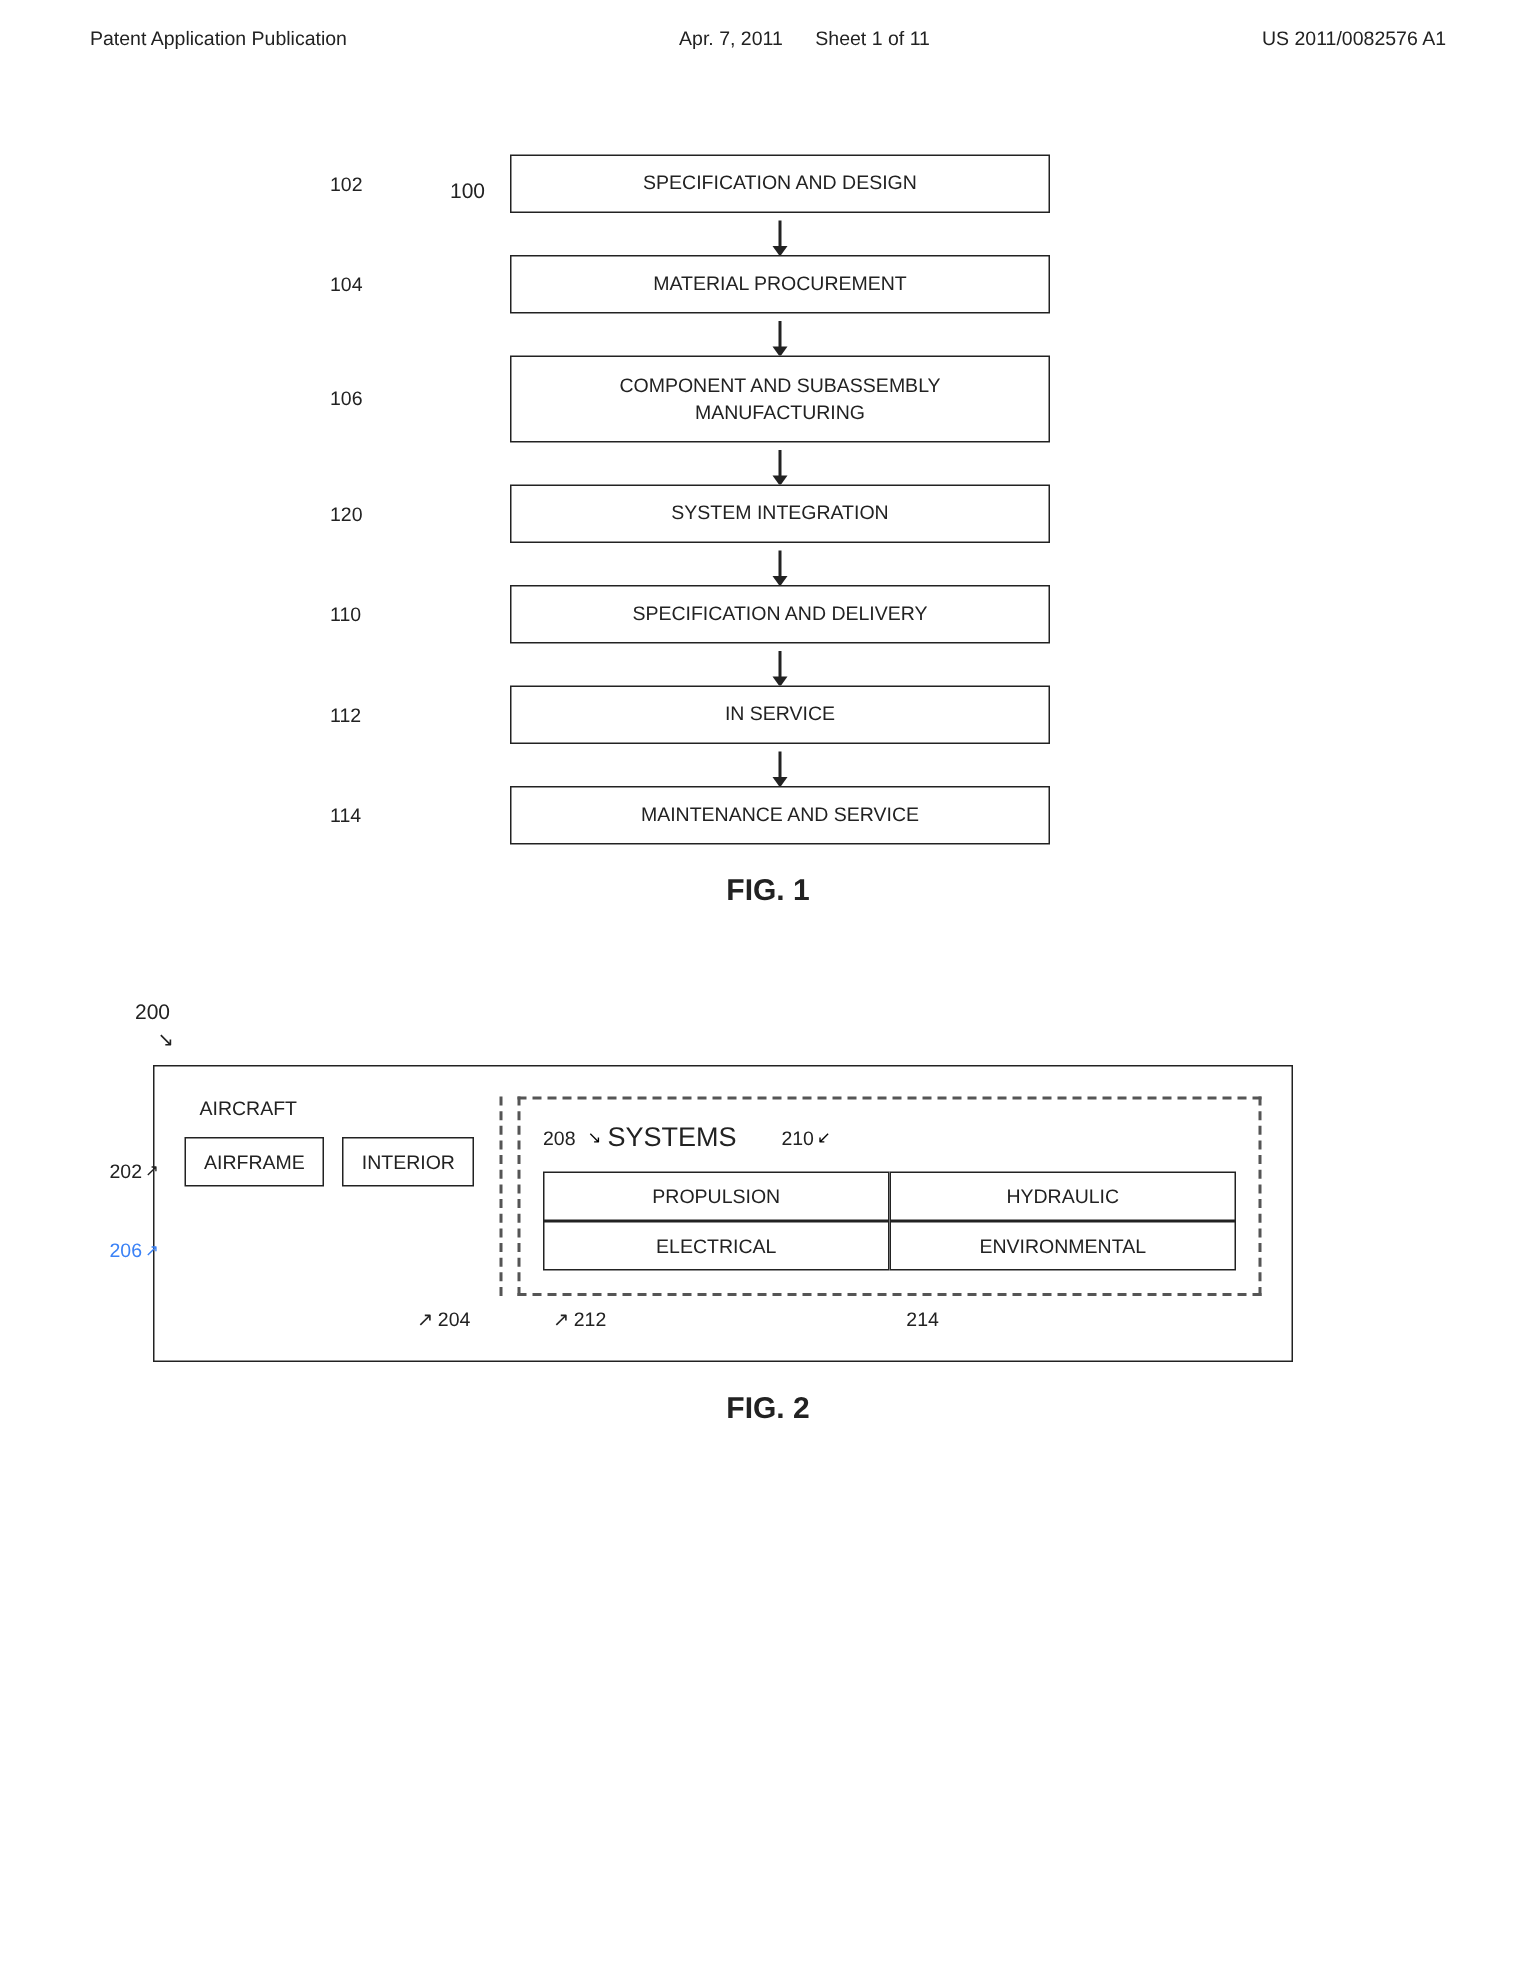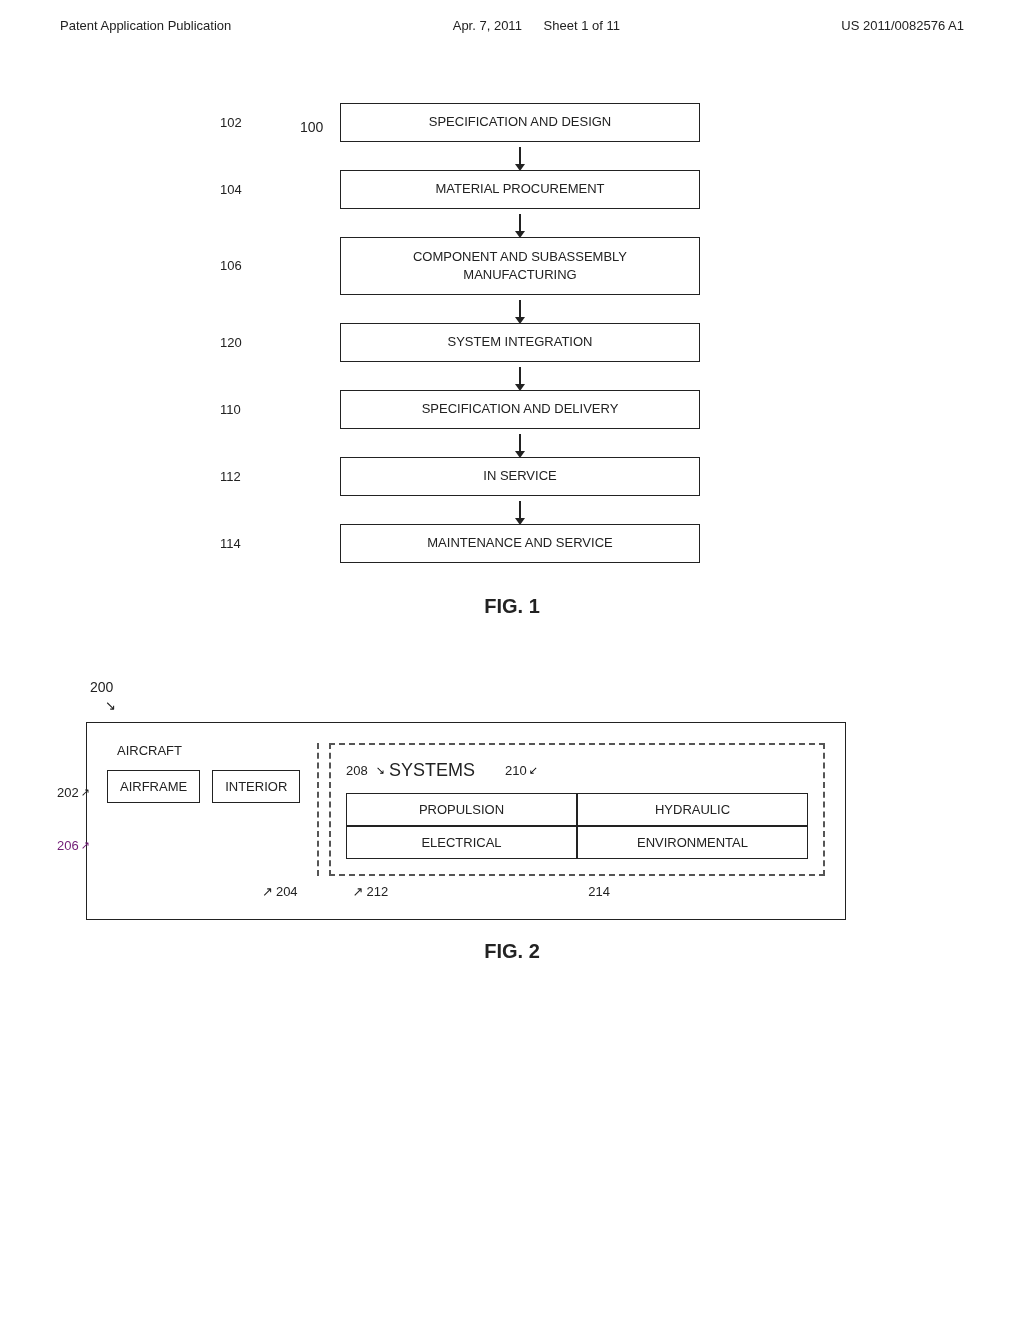--- a/index.html
+++ b/index.html
@@ -114,33 +114,33 @@
       left: -4px;
       border-left: 5px solid transparent;
       border-right: 5px solid transparent;
       border-top: 7px solid #222;
     }
 
     .fig1-caption {
       text-align: center;
       font-size: 20px;
       font-weight: bold;
-      margin-top: 32px;
+      margin-top: 20px;
       color: #222;
     }
 
     
     .fig2-section {
       position: relative;
       margin-top: 30px;
     }
 
     .fig2-diagram {
       position: relative;
-      margin-left: 26px;
+      margin-left: 42px;
       width: 760px;
     }
 
     
     .outer-box {
       border: 1.5px solid #222;
       padding: 20px 20px 20px 20px;
       position: relative;
       width: 100%;
     }
@@ -318,21 +318,21 @@
         <div class="fig2-inner">
 
           <div class="fig2-left" style="position:relative;">
             <div class="aircraft-label">AIRCRAFT</div>
 
             <div style="position:absolute; left:-50px; top:42px; font-size:13px; color:#222; display:flex; align-items:center;">
               <span>202</span>
               <span style="margin-left:2px; font-size:11px;">↗</span>
             </div>
 
-            <div style="position:absolute; left:-50px; top:95px; font-size:13px; color:#701a75; display:flex; align-items:center;">
+            <div style="position:absolute; left:-50px; top:95px; font-size:13px; color:#3b82f6; display:flex; align-items:center;">
               <span>206</span>
               <span style="margin-left:2px; font-size:11px;">↗</span>
             </div>
 
             <div class="fig2-left-boxes">
               <div class="fig2-box">AIRFRAME</div>
               <div class="fig2-box">INTERIOR</div>
             </div>
           </div>
 

